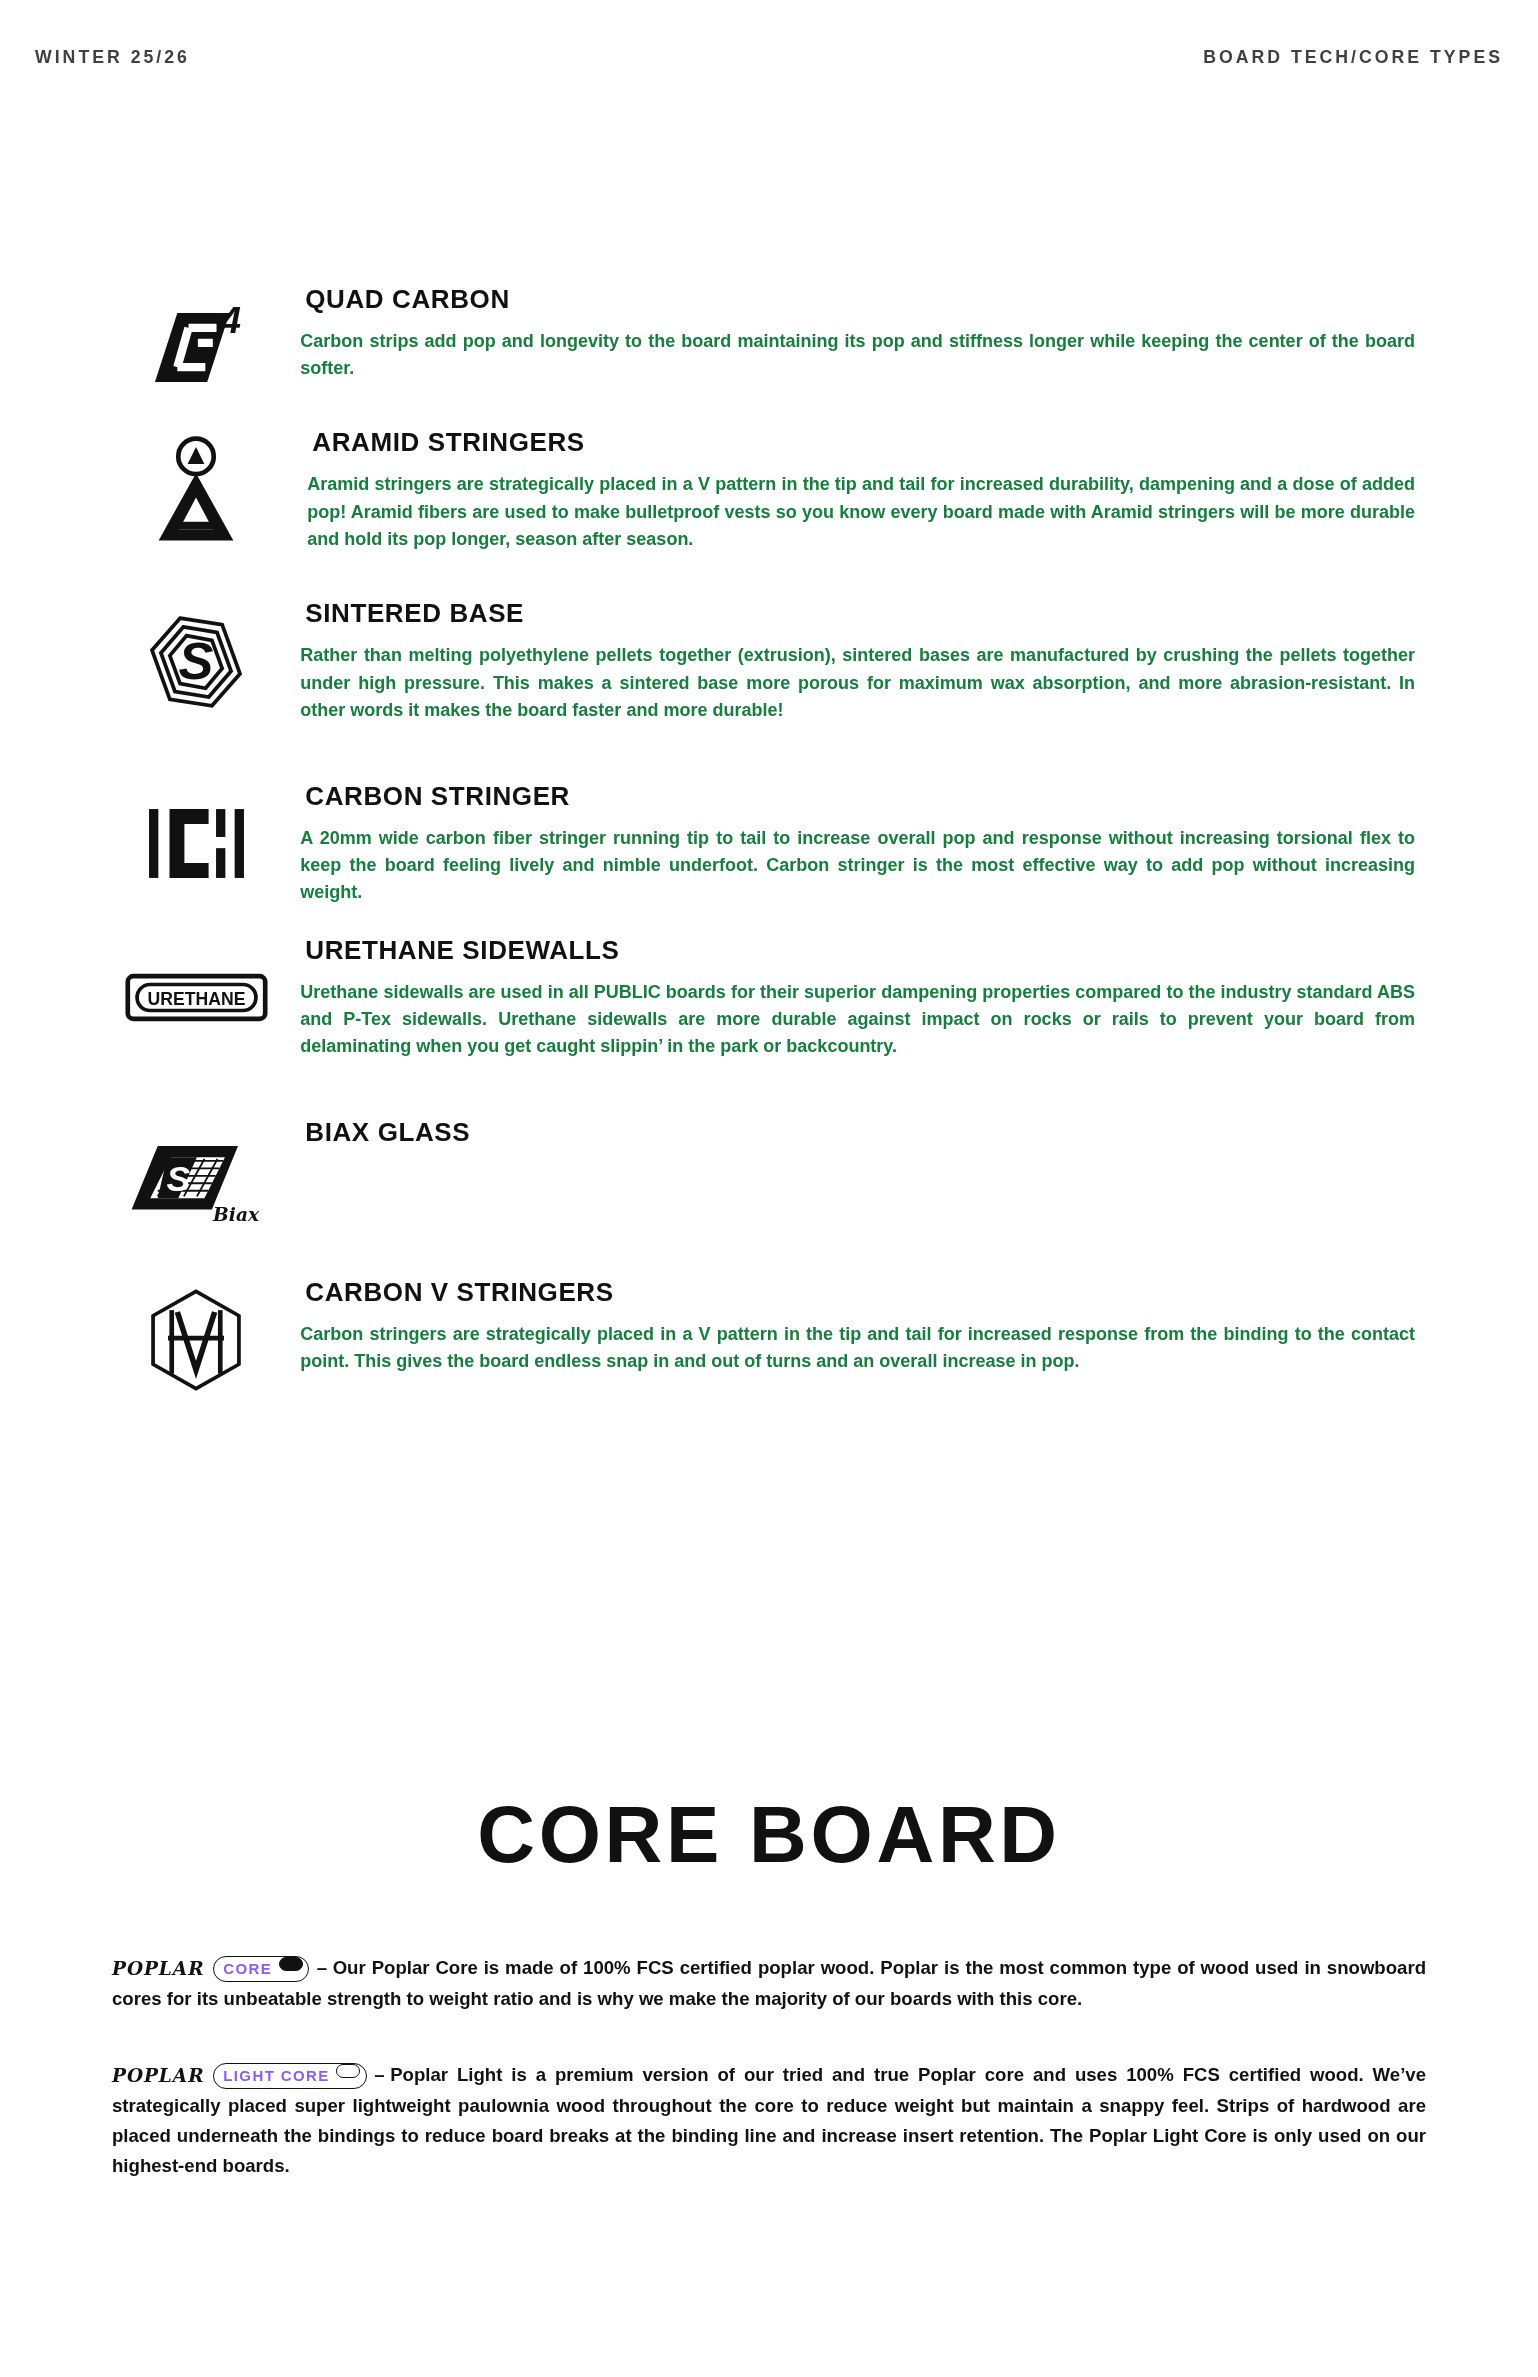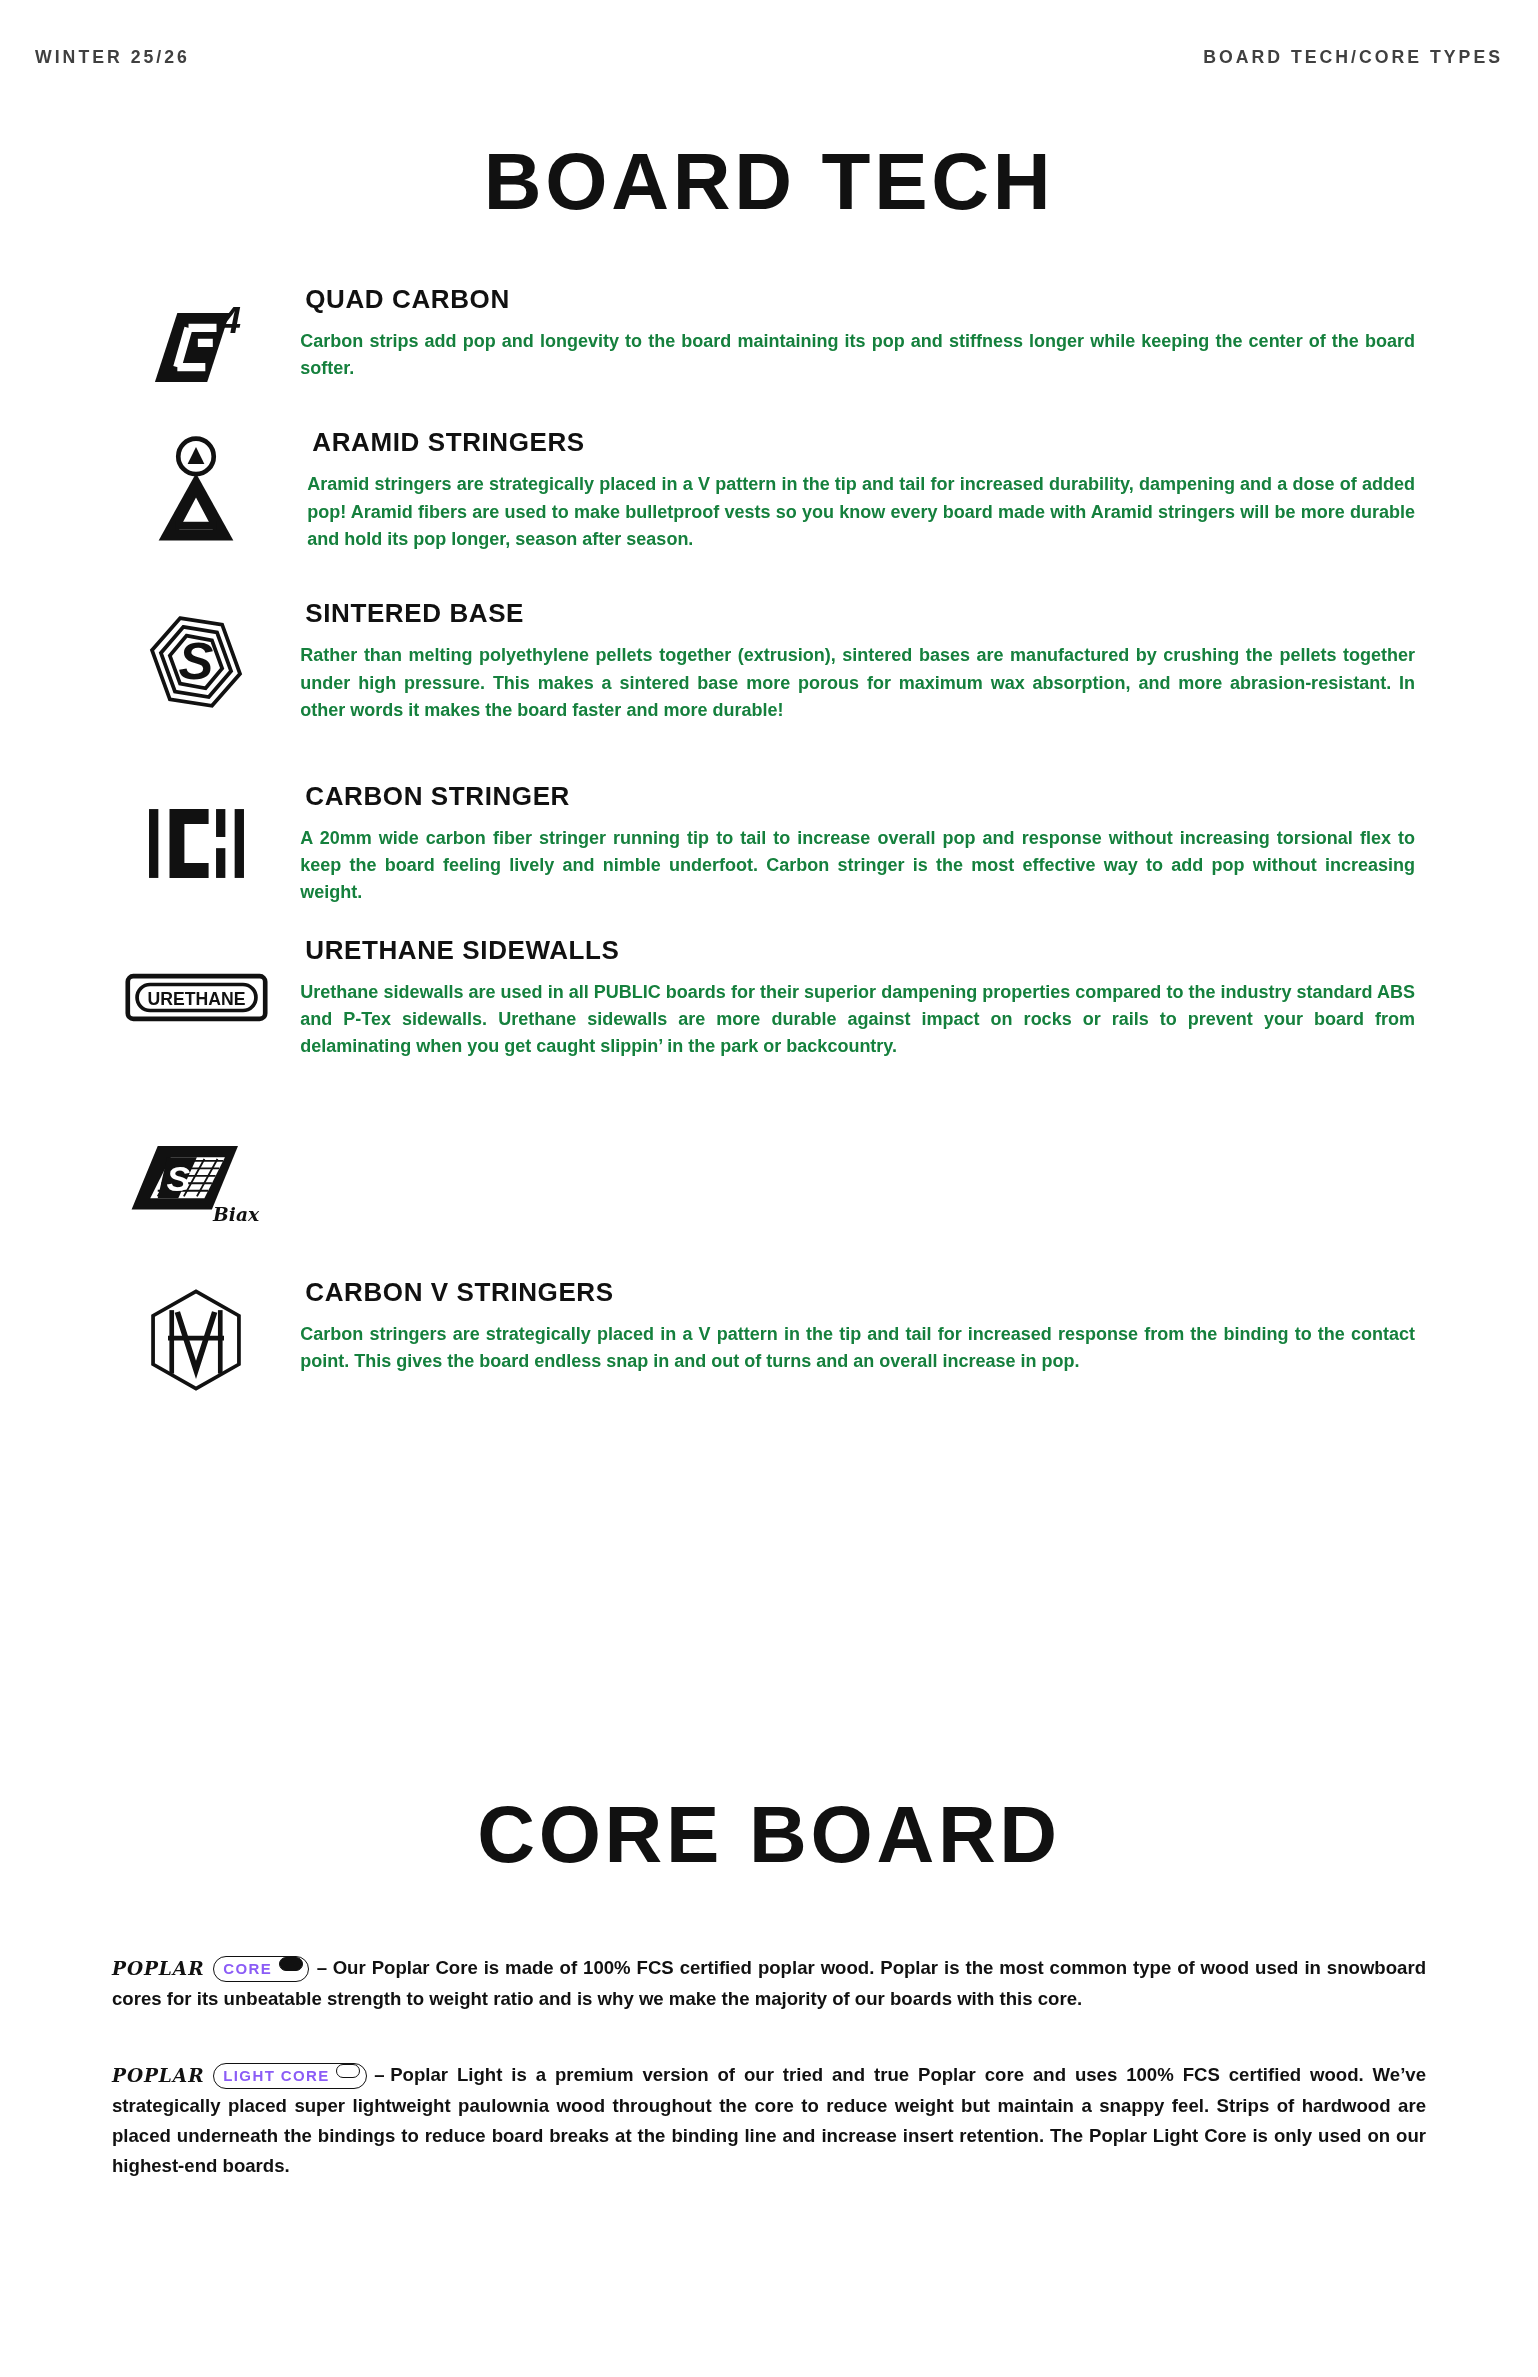--- a/index.html
+++ b/index.html
@@ -161,21 +161,20 @@
 </head>
 <body>
 
 <div class="page">
 
   <div class="runhead">
     <span>WINTER 25/26</span>
     <span>BOARD TECH/CORE TYPES</span>
   </div>
 
-  <h1 class="big-title" id="board-tech-title">BOARD TECH</h1>
 
   <div class="tech-list">
 
     <div class="tech-item item-quad">
       <div class="tech-icon">
         <svg width="112" height="103" viewBox="0 0 120 110">
           <g fill="none" stroke="#111" stroke-width="7">
             <path d="M40 18 L96 18 L72 92 L16 92 Z" fill="#111" stroke="none"></path>
             <path d="M52 34 L82 34 M52 34 L40 76 M40 76 L70 76 M62 50 L78 50" stroke="#fff" stroke-width="9"></path>
           </g>
@@ -259,20 +258,21 @@
           <g stroke="#111" stroke-width="2">
             <path d="M50 34 L104 34 M46 42 L100 42 M42 50 L96 50 M38 58 L92 58 M34 66 L88 66"></path>
             <path d="M56 32 L34 72 M70 32 L48 72 M84 32 L62 72 M98 32 L76 72"></path>
           </g>
           <path d="M44 30 L76 30 L56 74 L34 74 Z" fill="#111"></path>
           <text x="56" y="66" text-anchor="middle" font-family="Liberation Sans, sans-serif" font-size="38" font-weight="800" font-style="italic" fill="#fff">S</text>
           <text x="118" y="98" text-anchor="middle" font-family="DejaVu Serif, serif" font-size="20" font-weight="700" font-style="italic" fill="#111">Biax</text>
         </svg>
       </div>
       <div class="tech-text">
+        <h2 class="tech-name">BIAX GLASS</h2>
       </div>
     </div>
 
     <div class="tech-item item-cv">
       <div class="tech-icon">
         <svg width="112" height="112" viewBox="0 0 120 120">
           <path d="M60 8 L106 34 L106 86 L60 112 L14 86 L14 34 Z" fill="none" stroke="#111" stroke-width="4"></path>
           <path d="M34 28 L34 96" stroke="#111" stroke-width="5"></path>
           <path d="M86 28 L86 96" stroke="#111" stroke-width="5"></path>
           <path d="M40 30 L60 92 L80 30" fill="none" stroke="#111" stroke-width="6"></path>

